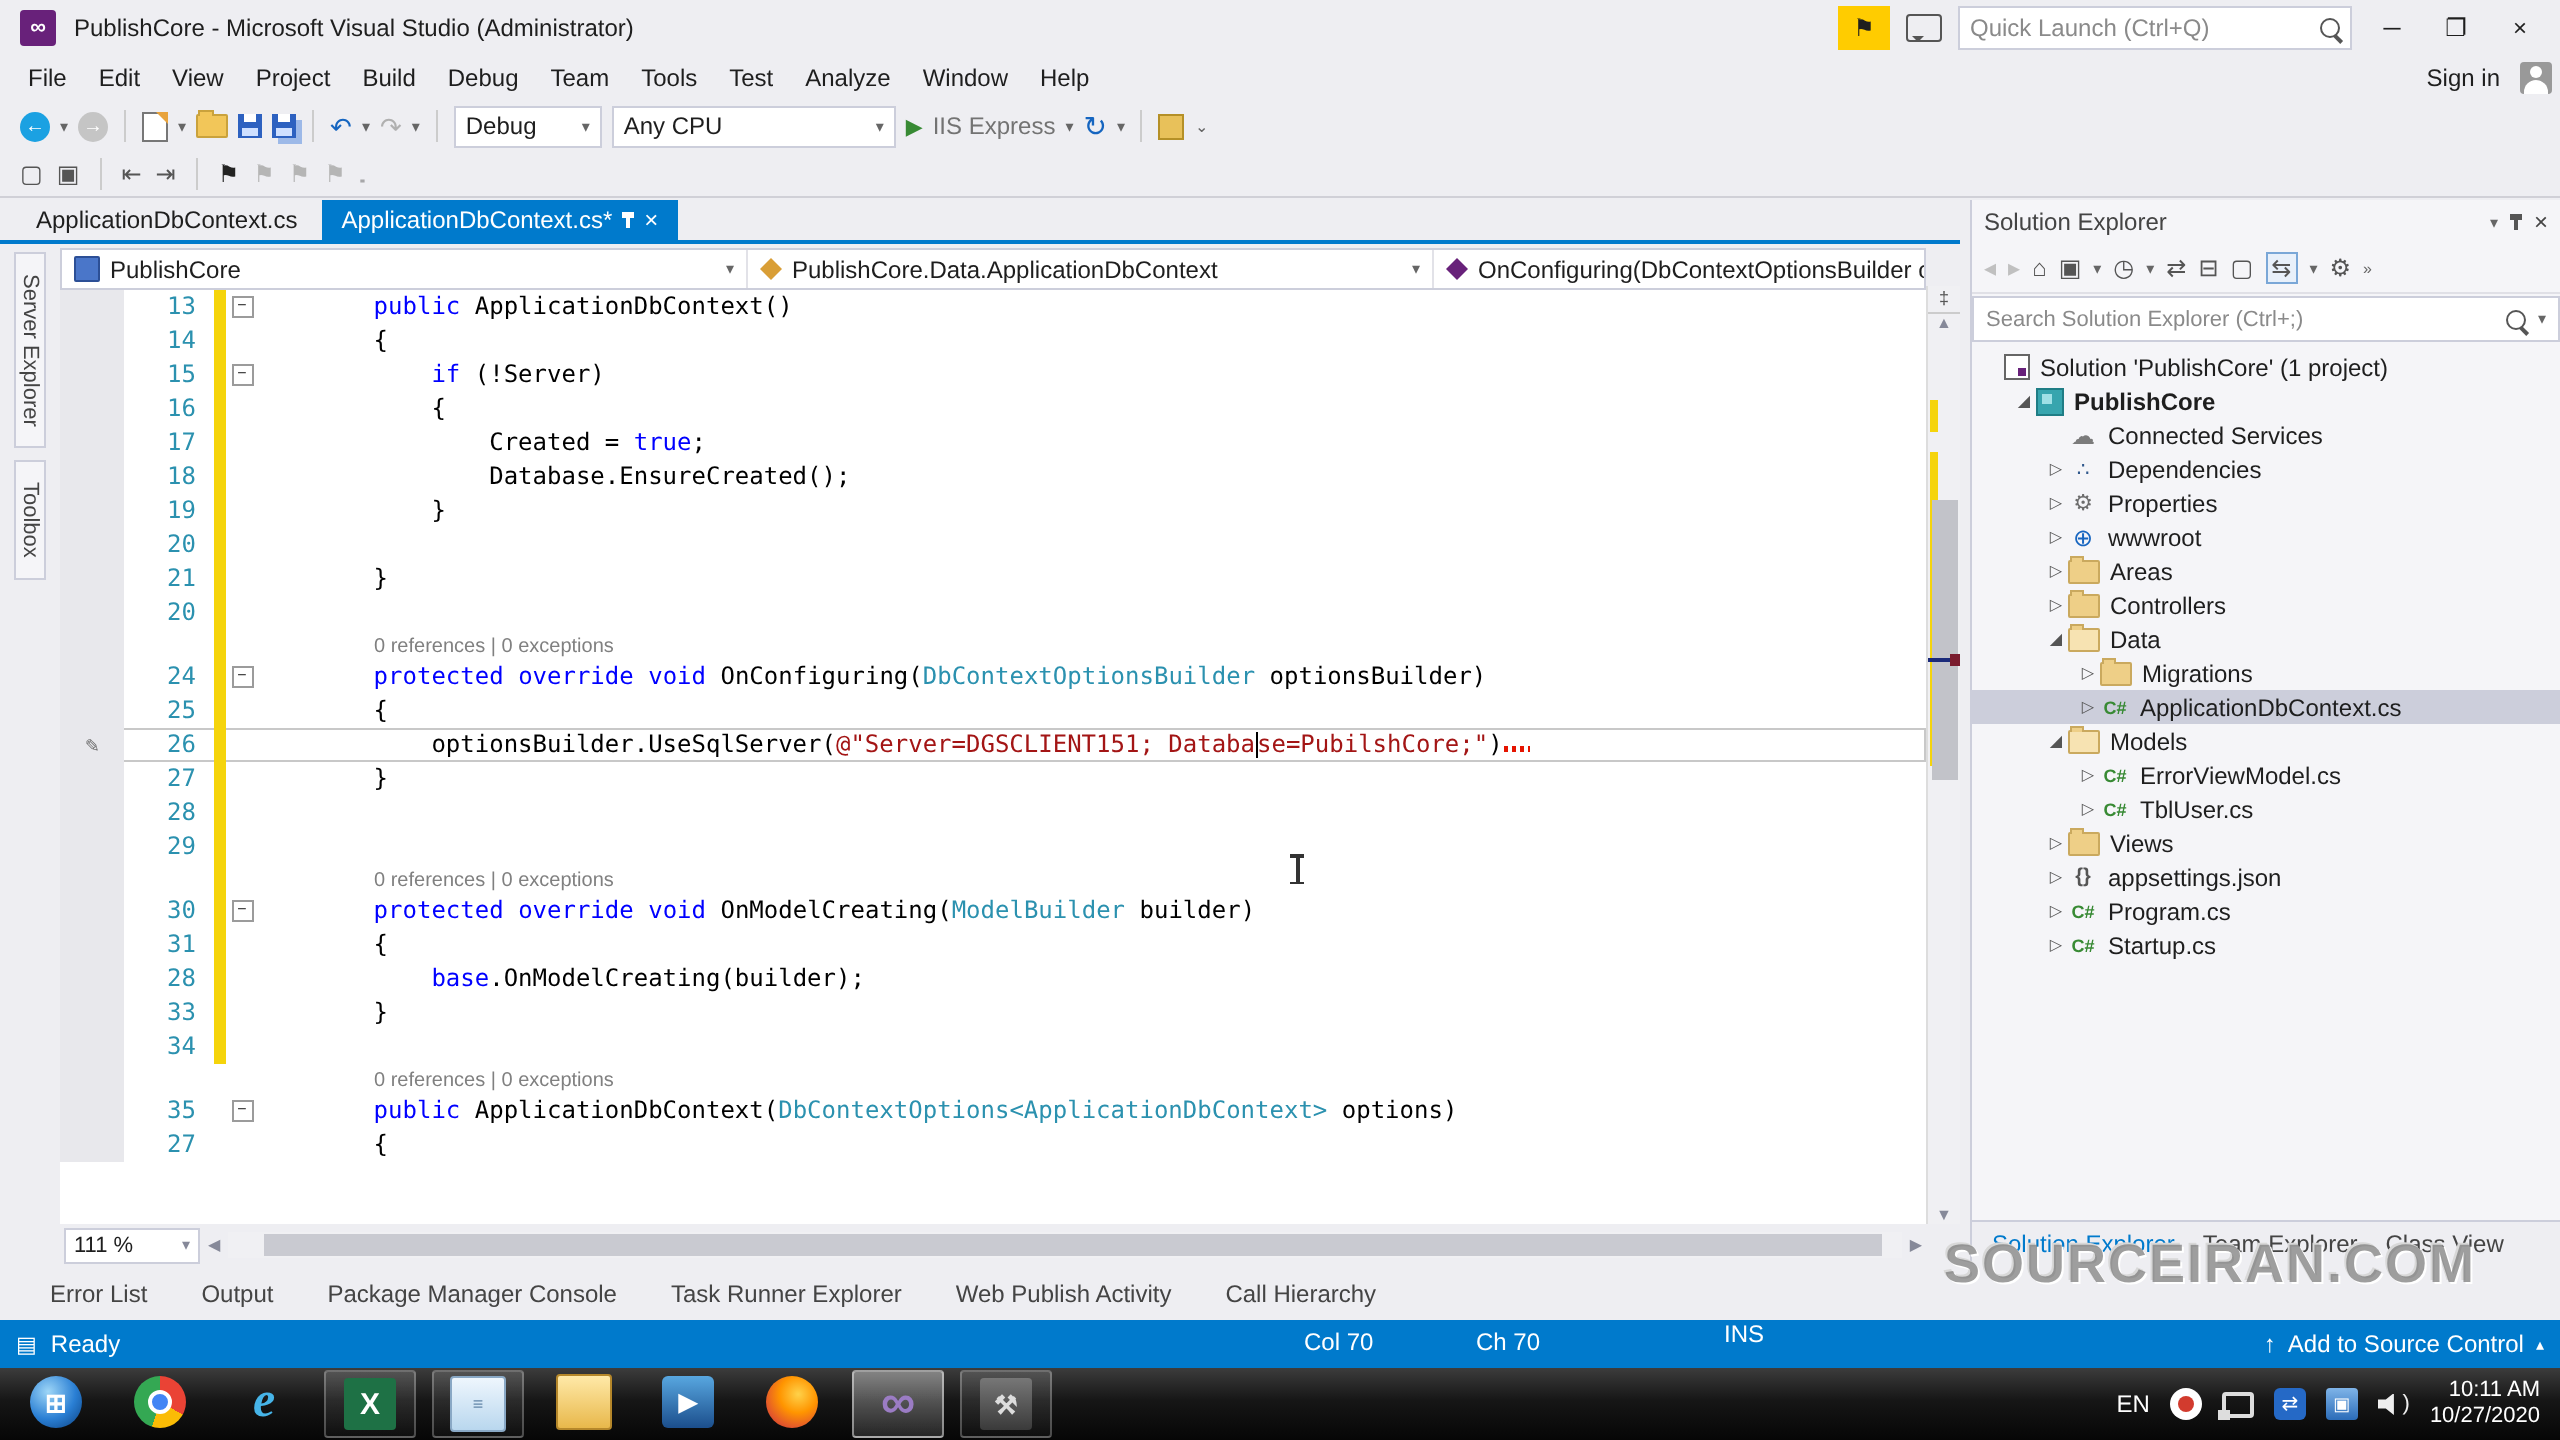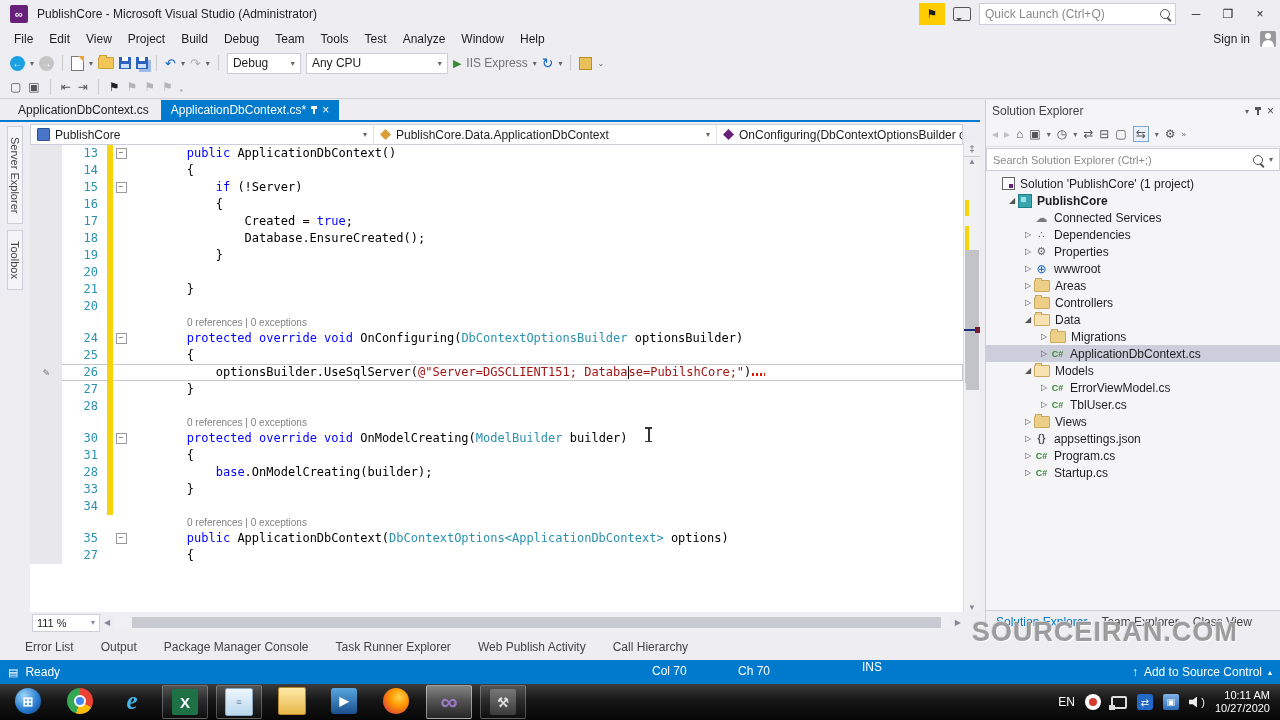--- a/index.html
+++ b/index.html
@@ -335,20 +335,21 @@
         <div class="code-row"><span class="glyph-margin"></span><span class="lnum">19</span><span class="chgbar on"></span><span class="foldm"></span><span class="code-text"><span class="tok-p">            }</span></span></div>
         <div class="code-row"><span class="glyph-margin"></span><span class="lnum">20</span><span class="chgbar on"></span><span class="foldm"></span><span class="code-text"></span></div>
         <div class="code-row"><span class="glyph-margin"></span><span class="lnum">21</span><span class="chgbar on"></span><span class="foldm"></span><span class="code-text"><span class="tok-p">        }</span></span></div>
         <div class="code-row"><span class="glyph-margin"></span><span class="lnum">20</span><span class="chgbar on"></span><span class="foldm"></span><span class="code-text"></span></div>
         <div class="code-row lens-row"><span class="glyph-margin"></span><span class="lnum"></span><span class="chgbar on"></span><span class="foldm"></span><span class="code-text"><span class="lens">0 references | 0 exceptions</span></span></div>
         <div class="code-row"><span class="glyph-margin"></span><span class="lnum">24</span><span class="chgbar on"></span><span class="foldm"><span class="fold-box">−</span></span><span class="code-text"><span class="tok-p">        </span><span class="tok-k">protected</span><span class="tok-p"> </span><span class="tok-k">override</span><span class="tok-p"> </span><span class="tok-k">void</span><span class="tok-p"> OnConfiguring(</span><span class="tok-t">DbContextOptionsBuilder</span><span class="tok-p"> optionsBuilder)</span></span></div>
         <div class="code-row"><span class="glyph-margin"></span><span class="lnum">25</span><span class="chgbar on"></span><span class="foldm"></span><span class="code-text"><span class="tok-p">        {</span></span></div>
         <div class="code-row current"><span class="glyph-margin"><span class="pencil">✎</span></span><span class="lnum">26</span><span class="chgbar on"></span><span class="foldm"></span><span class="code-text"><span class="tok-p">            optionsBuilder.UseSqlServer(</span><span class="tok-s">@"Server=DGSCLIENT151; Databa</span><span class="caret"></span><span class="tok-s">se=PubilshCore;"</span><span class="tok-p">)</span><span class="sq"></span></span></div>
         <div class="code-row"><span class="glyph-margin"></span><span class="lnum">27</span><span class="chgbar on"></span><span class="foldm"></span><span class="code-text"><span class="tok-p">        }</span></span></div>
         <div class="code-row"><span class="glyph-margin"></span><span class="lnum">28</span><span class="chgbar on"></span><span class="foldm"></span><span class="code-text"></span></div>
+        <div class="code-row"><span class="glyph-margin"></span><span class="lnum">29</span><span class="chgbar on"></span><span class="foldm"></span><span class="code-text"></span></div>
         <div class="code-row lens-row"><span class="glyph-margin"></span><span class="lnum"></span><span class="chgbar on"></span><span class="foldm"></span><span class="code-text"><span class="lens">0 references | 0 exceptions</span></span></div>
         <div class="code-row"><span class="glyph-margin"></span><span class="lnum">30</span><span class="chgbar on"></span><span class="foldm"><span class="fold-box">−</span></span><span class="code-text"><span class="tok-p">        </span><span class="tok-k">protected</span><span class="tok-p"> </span><span class="tok-k">override</span><span class="tok-p"> </span><span class="tok-k">void</span><span class="tok-p"> OnModelCreating(</span><span class="tok-t">ModelBuilder</span><span class="tok-p"> builder)</span></span></div>
         <div class="code-row"><span class="glyph-margin"></span><span class="lnum">31</span><span class="chgbar on"></span><span class="foldm"></span><span class="code-text"><span class="tok-p">        {</span></span></div>
         <div class="code-row"><span class="glyph-margin"></span><span class="lnum">28</span><span class="chgbar on"></span><span class="foldm"></span><span class="code-text"><span class="tok-p">            </span><span class="tok-k">base</span><span class="tok-p">.OnModelCreating(builder);</span></span></div>
         <div class="code-row"><span class="glyph-margin"></span><span class="lnum">33</span><span class="chgbar on"></span><span class="foldm"></span><span class="code-text"><span class="tok-p">        }</span></span></div>
         <div class="code-row"><span class="glyph-margin"></span><span class="lnum">34</span><span class="chgbar on"></span><span class="foldm"></span><span class="code-text"></span></div>
         <div class="code-row lens-row"><span class="glyph-margin"></span><span class="lnum"></span><span class="chgbar"></span><span class="foldm"></span><span class="code-text"><span class="lens">0 references | 0 exceptions</span></span></div>
         <div class="code-row"><span class="glyph-margin"></span><span class="lnum">35</span><span class="chgbar"></span><span class="foldm"><span class="fold-box">−</span></span><span class="code-text"><span class="tok-p">        </span><span class="tok-k">public</span><span class="tok-p"> ApplicationDbContext(</span><span class="tok-t">DbContextOptions&lt;ApplicationDbContext&gt;</span><span class="tok-p"> options)</span></span></div>
         <div class="code-row"><span class="glyph-margin"></span><span class="lnum">27</span><span class="chgbar"></span><span class="foldm"></span><span class="code-text"><span class="tok-p">        {</span></span></div>
       </div>

